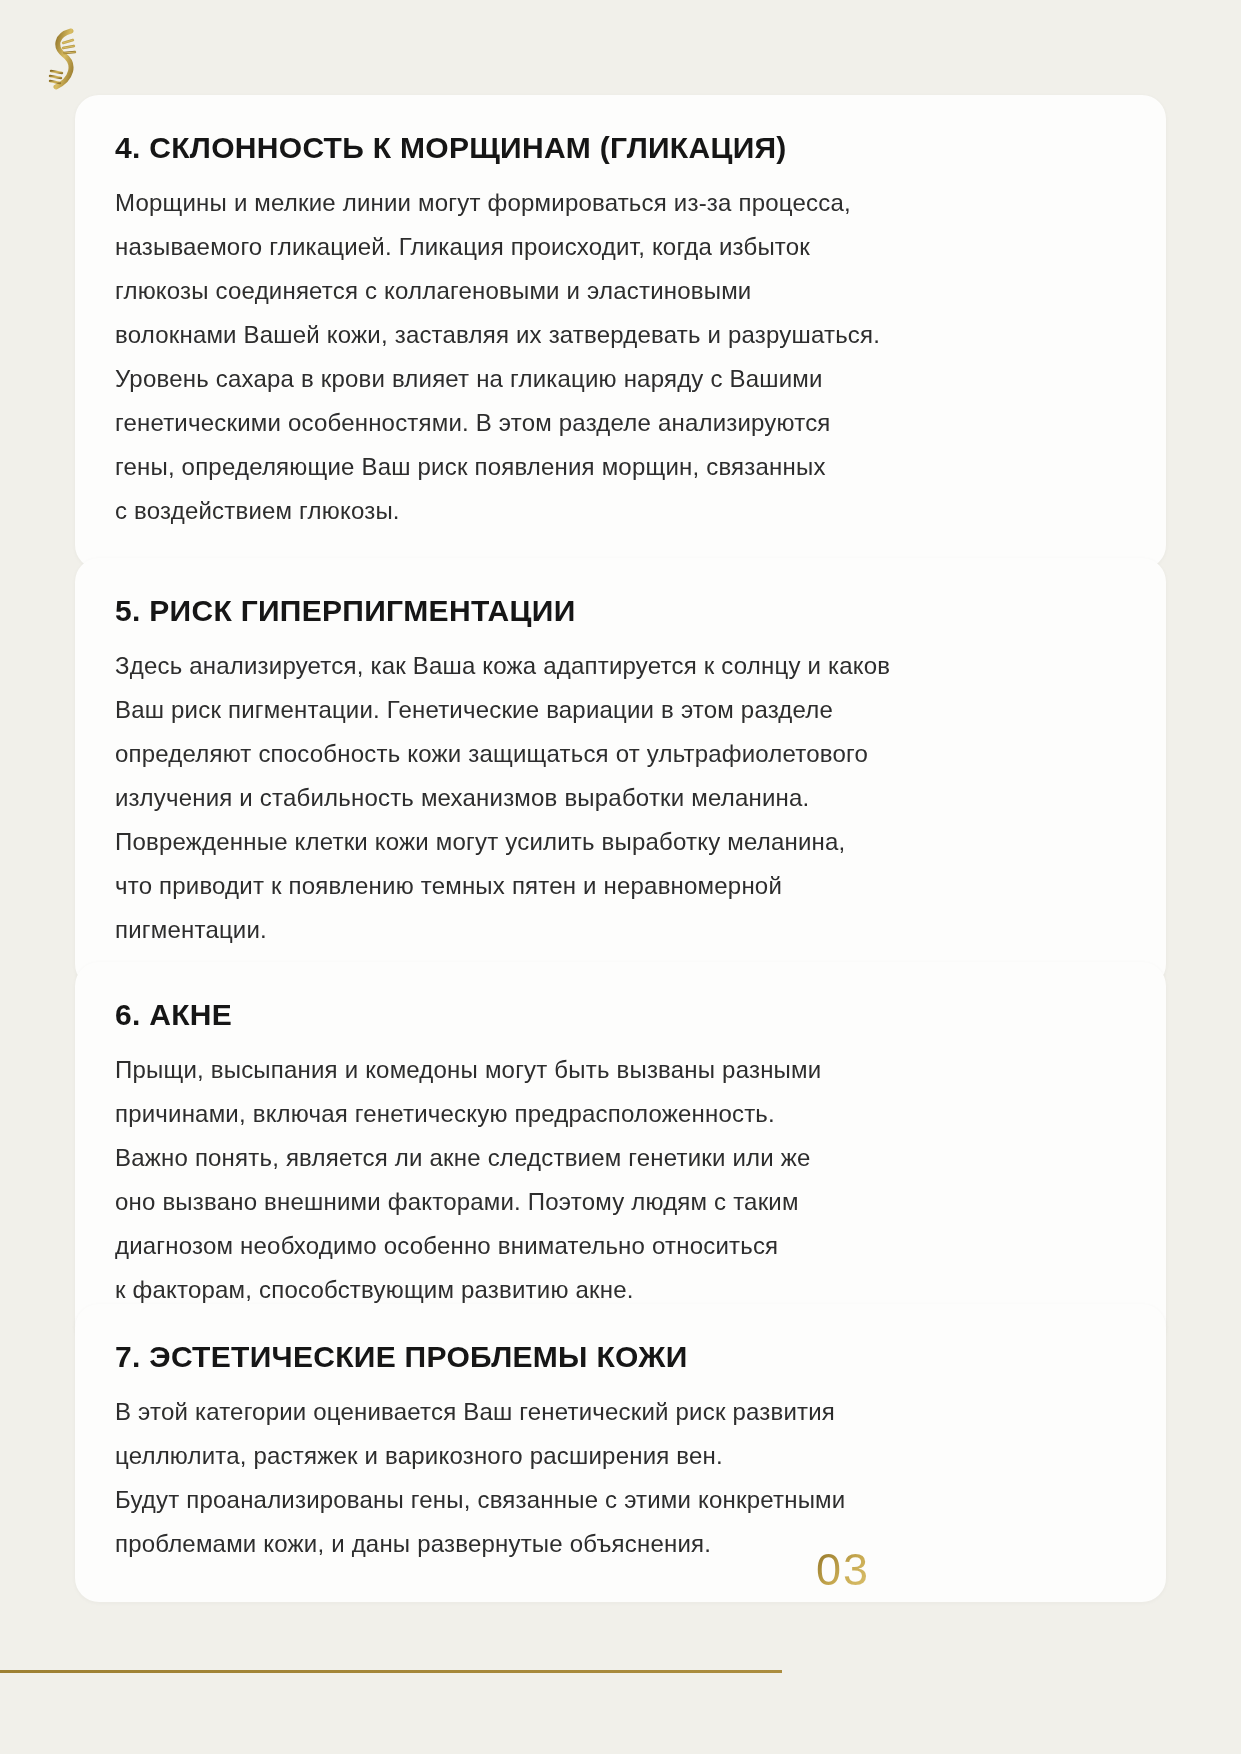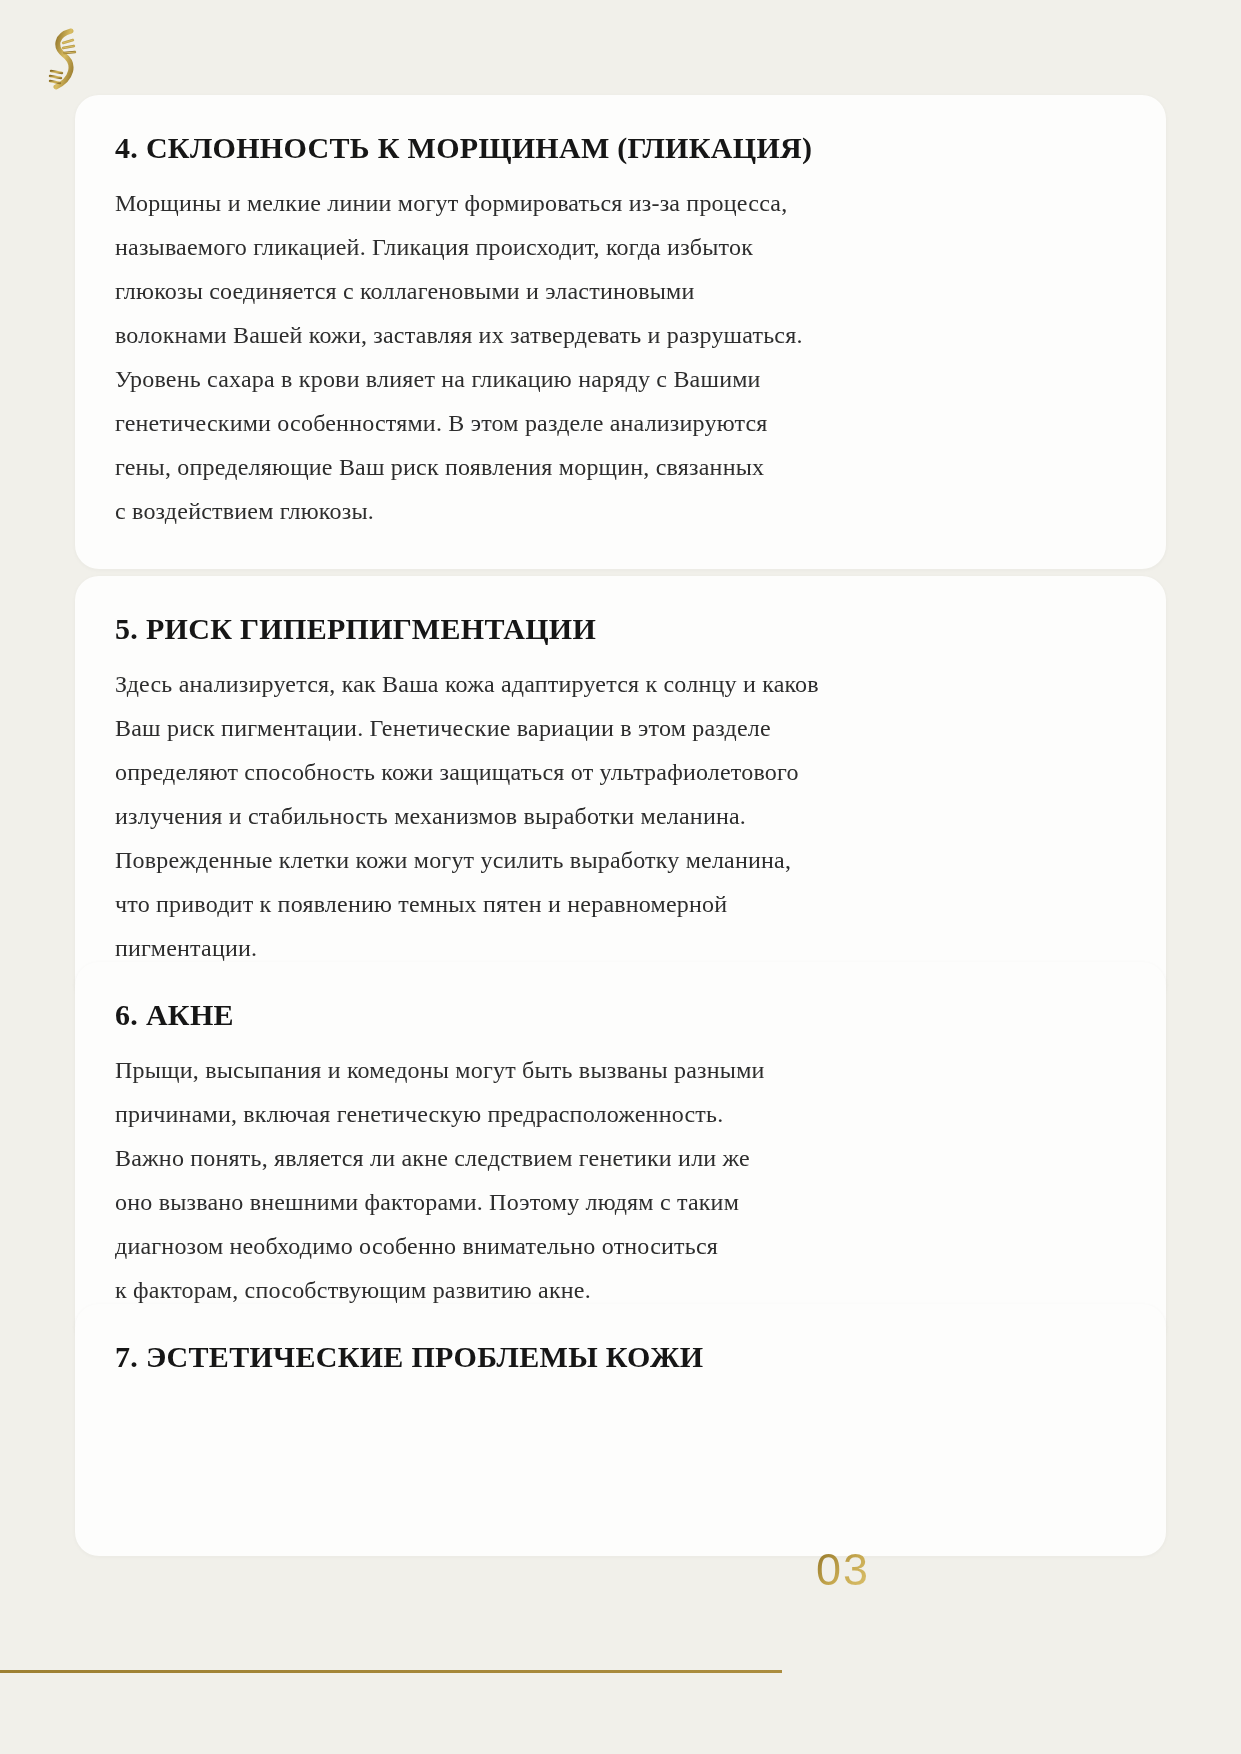--- a/index.html
+++ b/index.html
@@ -20,24 +20,23 @@
   }
   .card {
     position: absolute;
     left: 75px;
     width: 1091px;
     box-sizing: border-box;
     background: #fdfdfc;
     border-radius: 24px;
     padding: 36px 44px 36px 40px;
     box-shadow: 0 1px 4px rgba(60,60,40,0.04);
-    font-family: Liberation Serif, serif;
   }
   .card-1 { top: 95px;  min-height: 350px; }
-  .card-2 { top: 576px; min-height: 348px; }
+  .card-2 { top: 558px; min-height: 348px; }
   .card-3 { top: 962px; min-height: 314px; }
   .card-4 { top: 1304px; min-height: 252px; }
   .card h2 {
     margin: 0 0 16px 0;
     font-size: 30px;
     line-height: 34px;
     font-weight: 700;
     letter-spacing: 0.3px;
     color: #161616;
   }
@@ -123,16 +122,20 @@
   <p>Прыщи, высыпания и комедоны могут быть вызваны разными
 причинами, включая генетическую предрасположенность.
 Важно понять, является ли акне следствием генетики или же
 оно вызвано внешними факторами. Поэтому людям с таким
 диагнозом необходимо особенно внимательно относиться
 к факторам, способствующим развитию акне.</p>
 </section>
 
 <section class="card card-4">
   <h2>7. ЭСТЕТИЧЕСКИЕ ПРОБЛЕМЫ КОЖИ</h2>
+  <p>В этой категории оценивается Ваш генетический риск развития
+целлюлита, растяжек и варикозного расширения вен.
+Будут проанализированы гены, связанные с этими конкретными
+проблемами кожи, и даны развернутые объяснения.</p>
 </section>
 
 <div class="footer-line"></div>
 <div class="page-number">03</div>
 
 </body></html>

